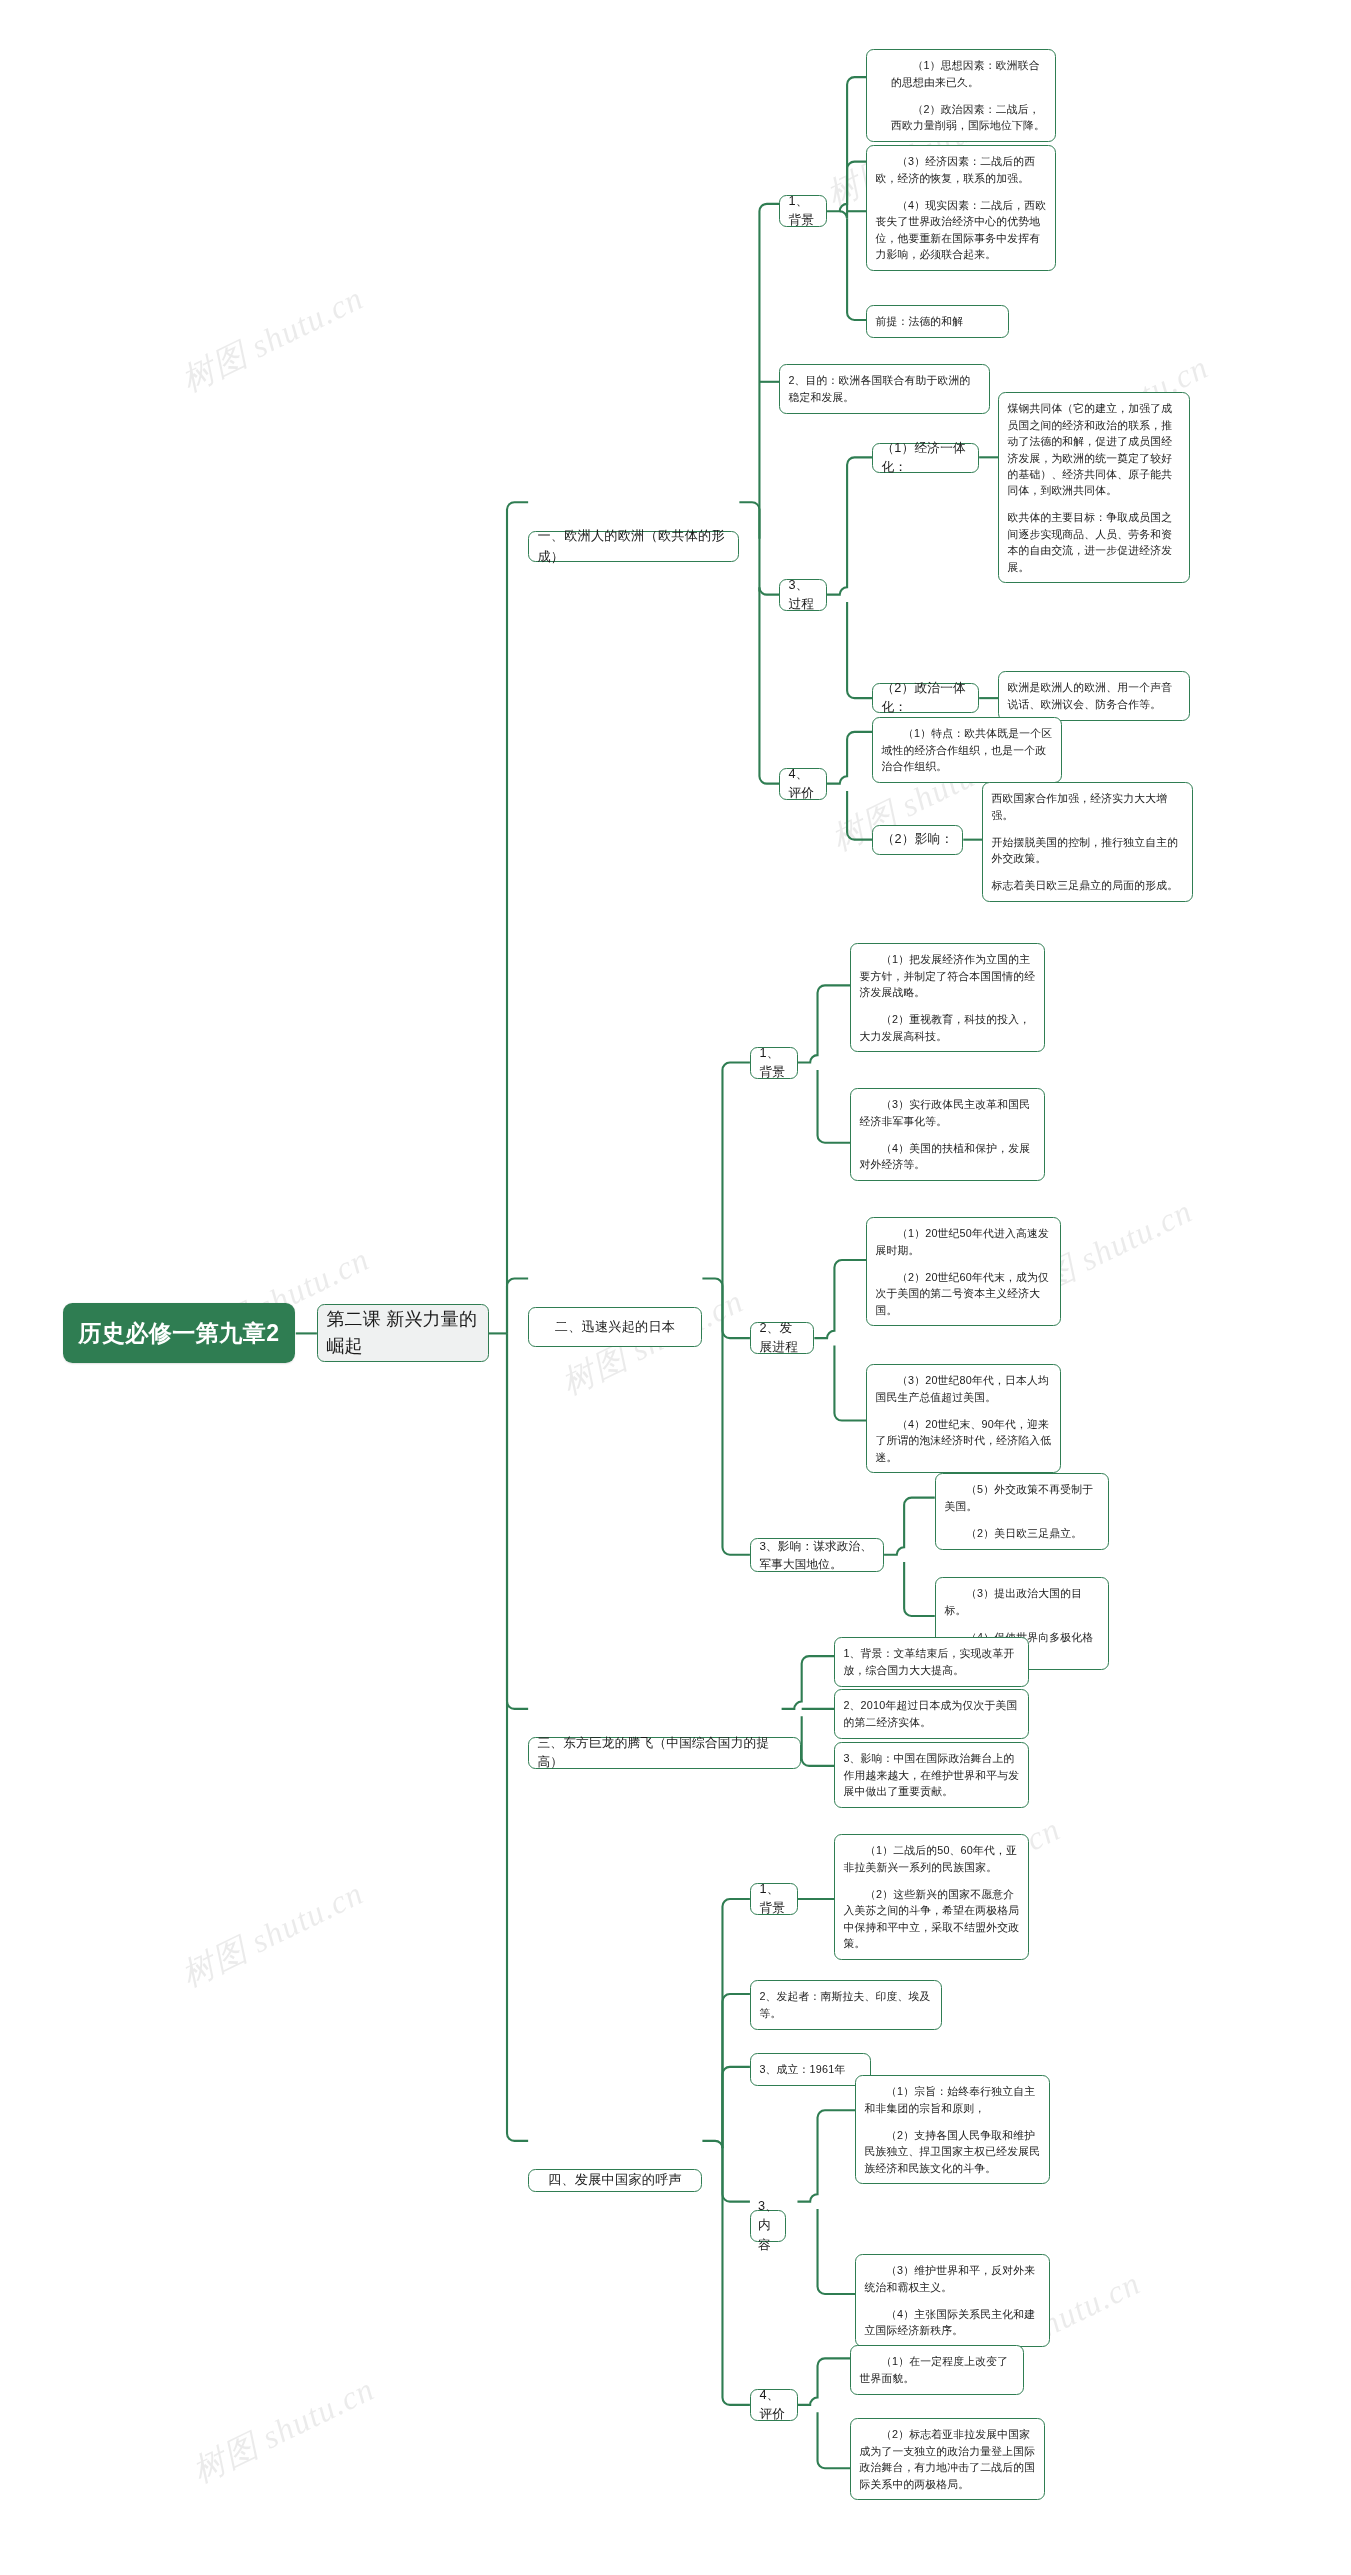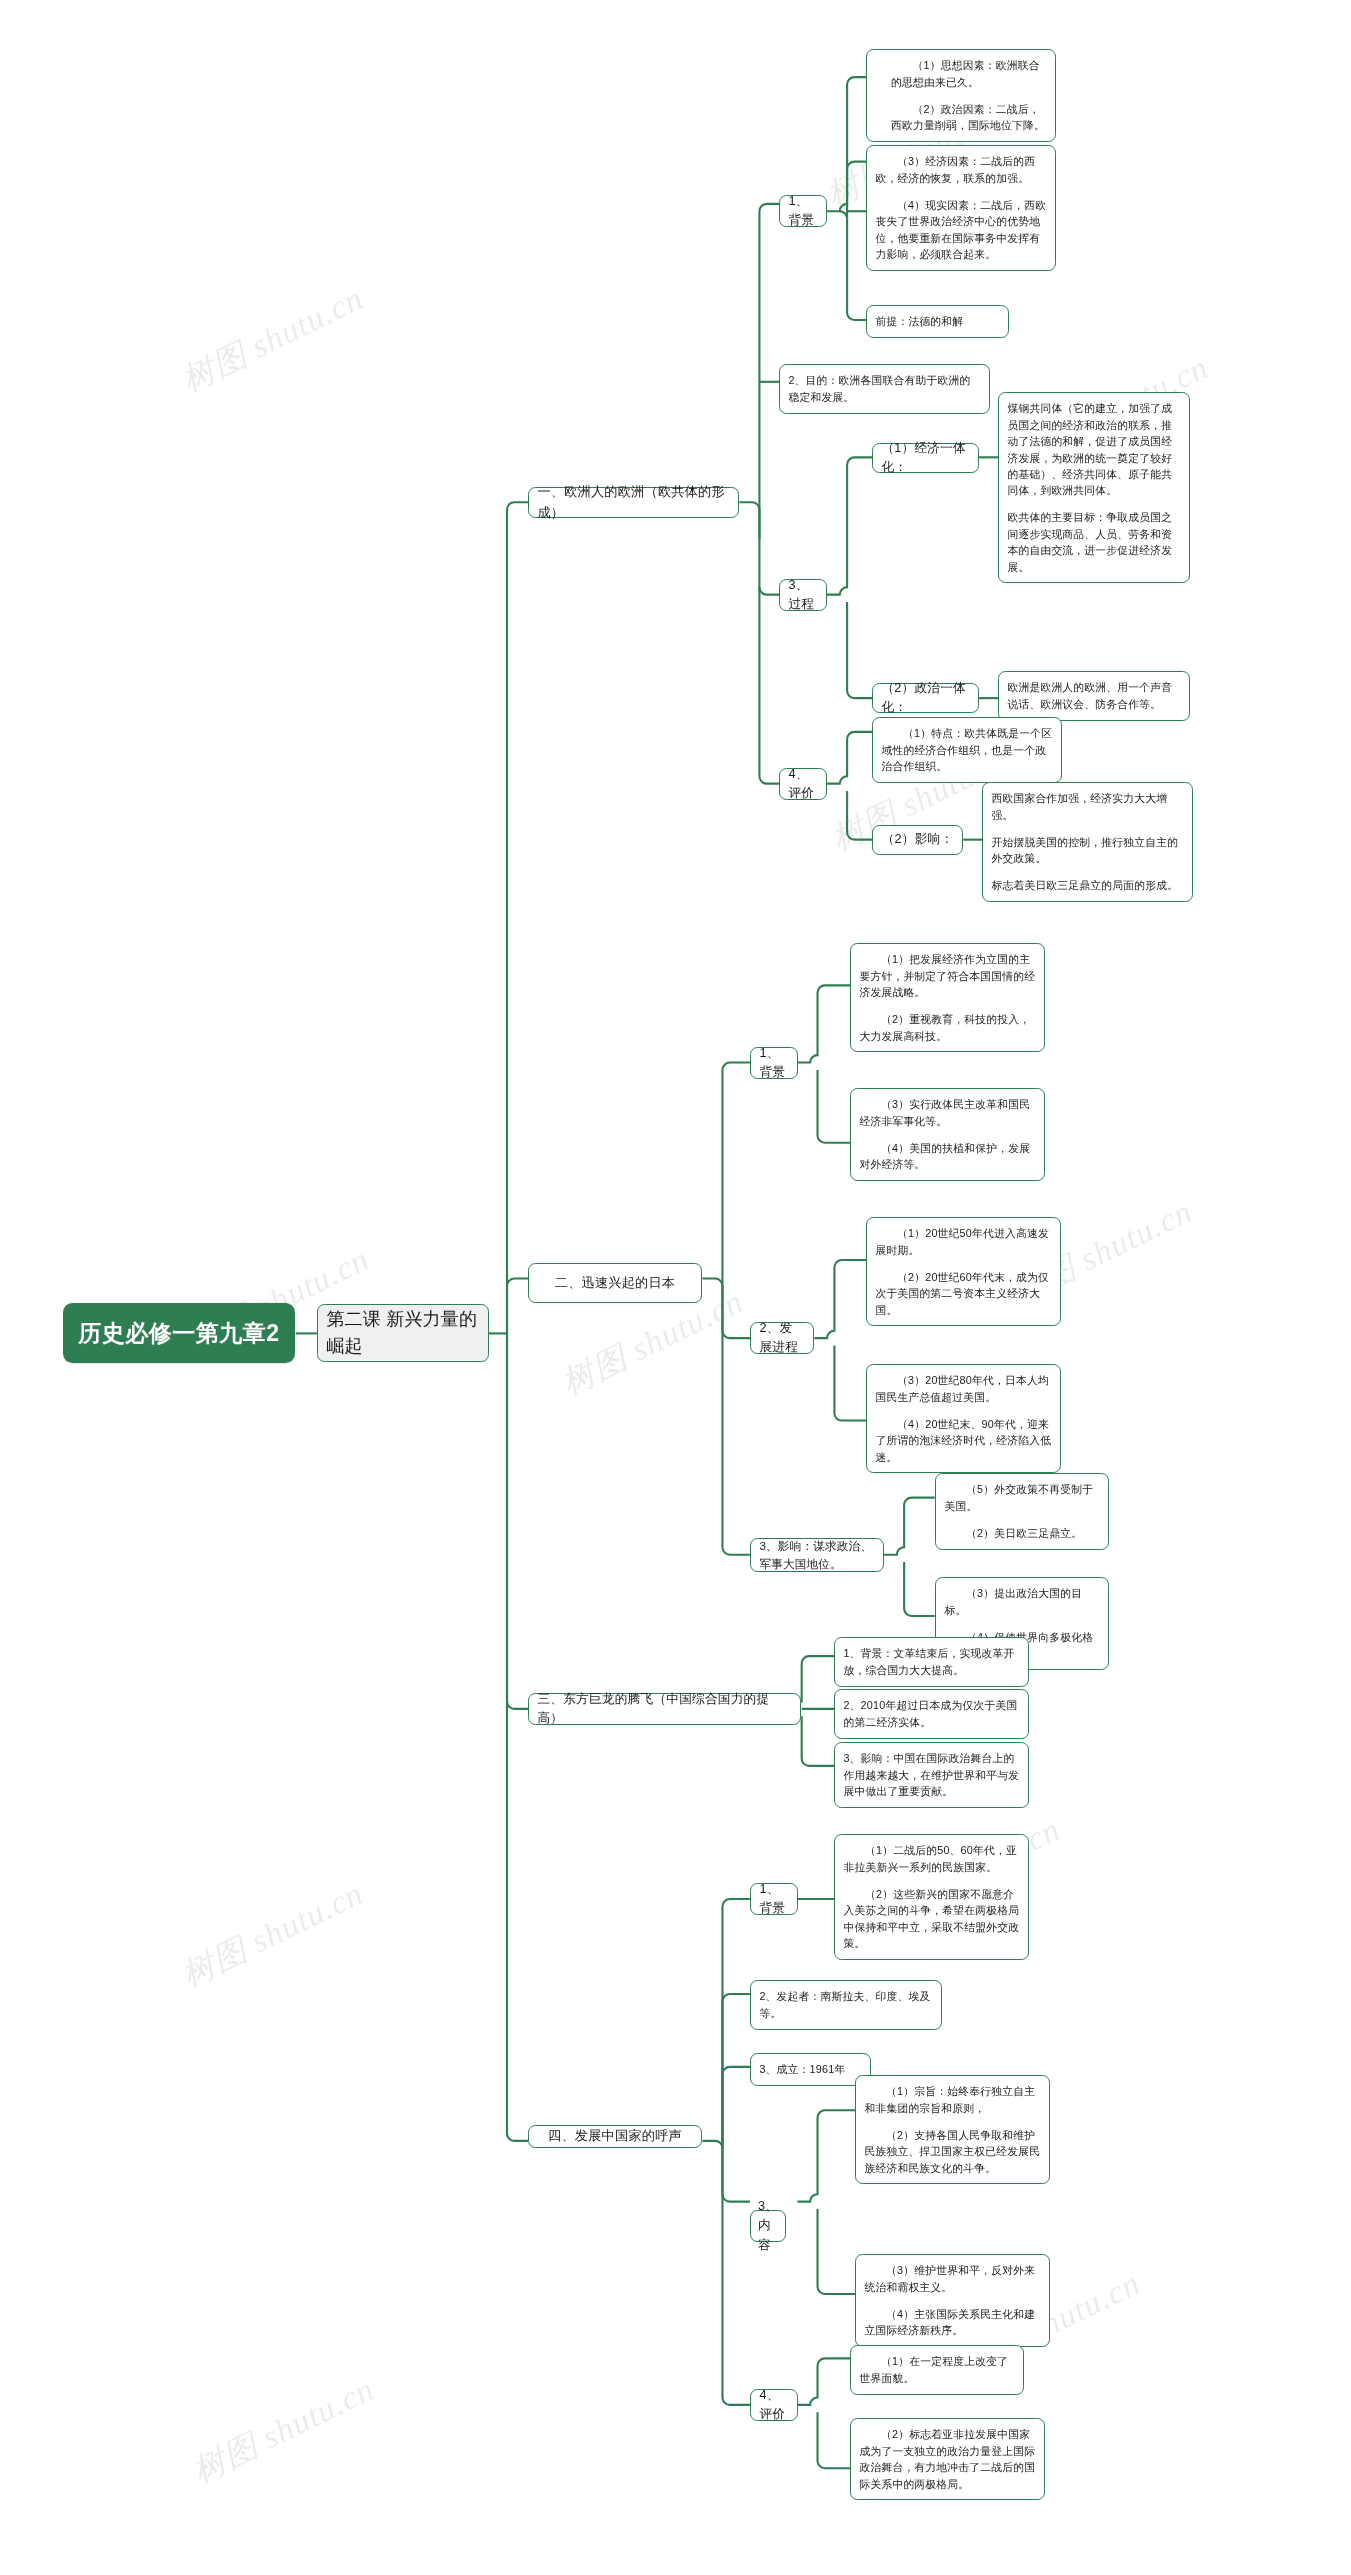--- a/index.html
+++ b/index.html
@@ -51,21 +51,21 @@
     justify-content:center;
     letter-spacing:0.5px;
     box-shadow:0 0.5px 1.6px rgba(0,0,0,.12);
   }
   .lvl1{
     background:#eff1f1;
     border:1.1px solid #2f7d52;
     font-size:18px;
     justify-content:center;
   }
-  .lvl2{font-size:13.2px;justify-content:center;}
+  .lvl2{font-size:13.2px;justify-content:center;margin-top:44px;}
   .lvl3{font-size:12.7px;justify-content:center;}
   .leaf{font-size:10.8px;display:block;padding:7.4px 8.4px;}
   .leaf p{margin:0 0 10.6px 0;text-indent:2em;}
   .leaf p:last-child{margin-bottom:0;}
   .leaf p.noind{text-indent:0;}
   .tight p{margin-bottom:0;}
 </style>
 </head>
 <body>
 

